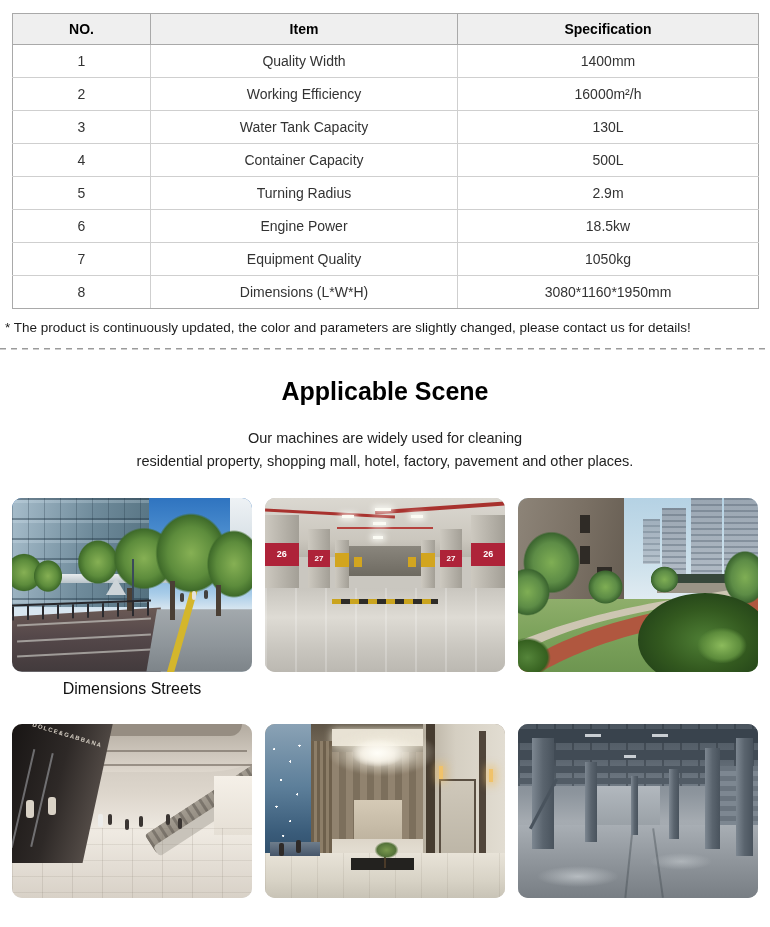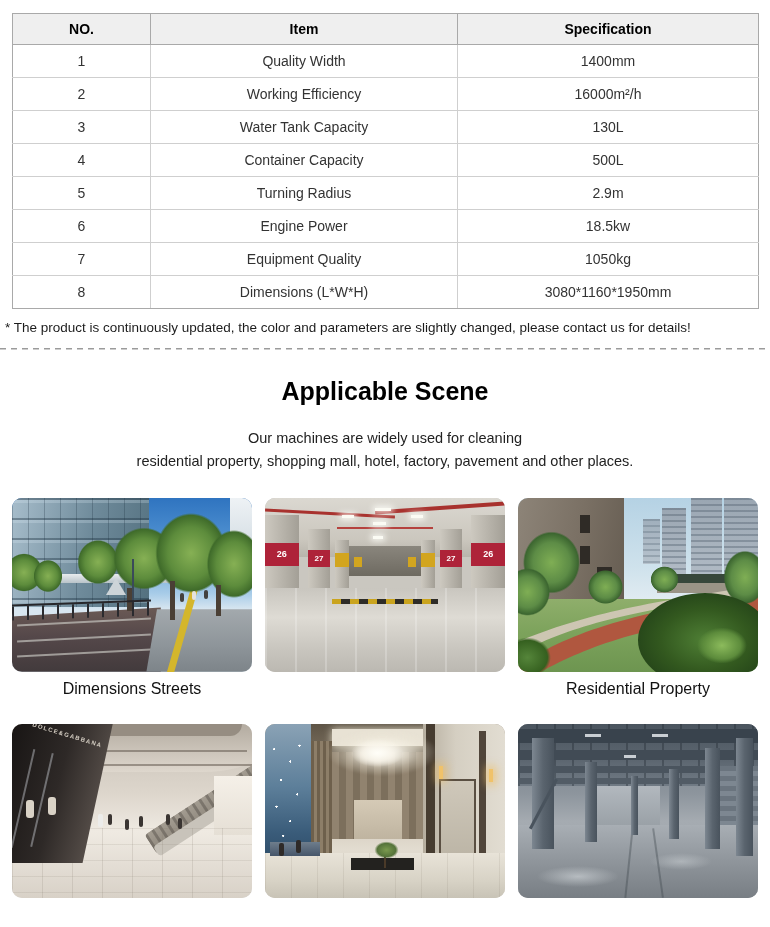--- a/index.html
+++ b/index.html
@@ -333,21 +333,20 @@
       </svg>
       <div class="s3-t s3-t1"></div>
       <div class="s3-t s3-t2"></div>
       <div class="s3-t s3-t3"></div>
       <div class="s3-t s3-t4"></div>
       <div class="s3-t s3-t5"></div>
       <div class="s3-shrub"></div>
       <div class="s3-shrub2"></div>
       <div class="s3-shrubl"></div>
     </div>
-    <figcaption class="cap">Residential Property</figcaption>
   </figure>
 
   <figure>
     <div class="ph">
       <div class="s4-base"></div>
       <div class="s4-upper"></div>
       <div class="s4-void"></div>
       <div class="s4-rail s4-r1"></div>
       <div class="s4-rail s4-r2"></div>
       <div class="s4-esc"></div>

